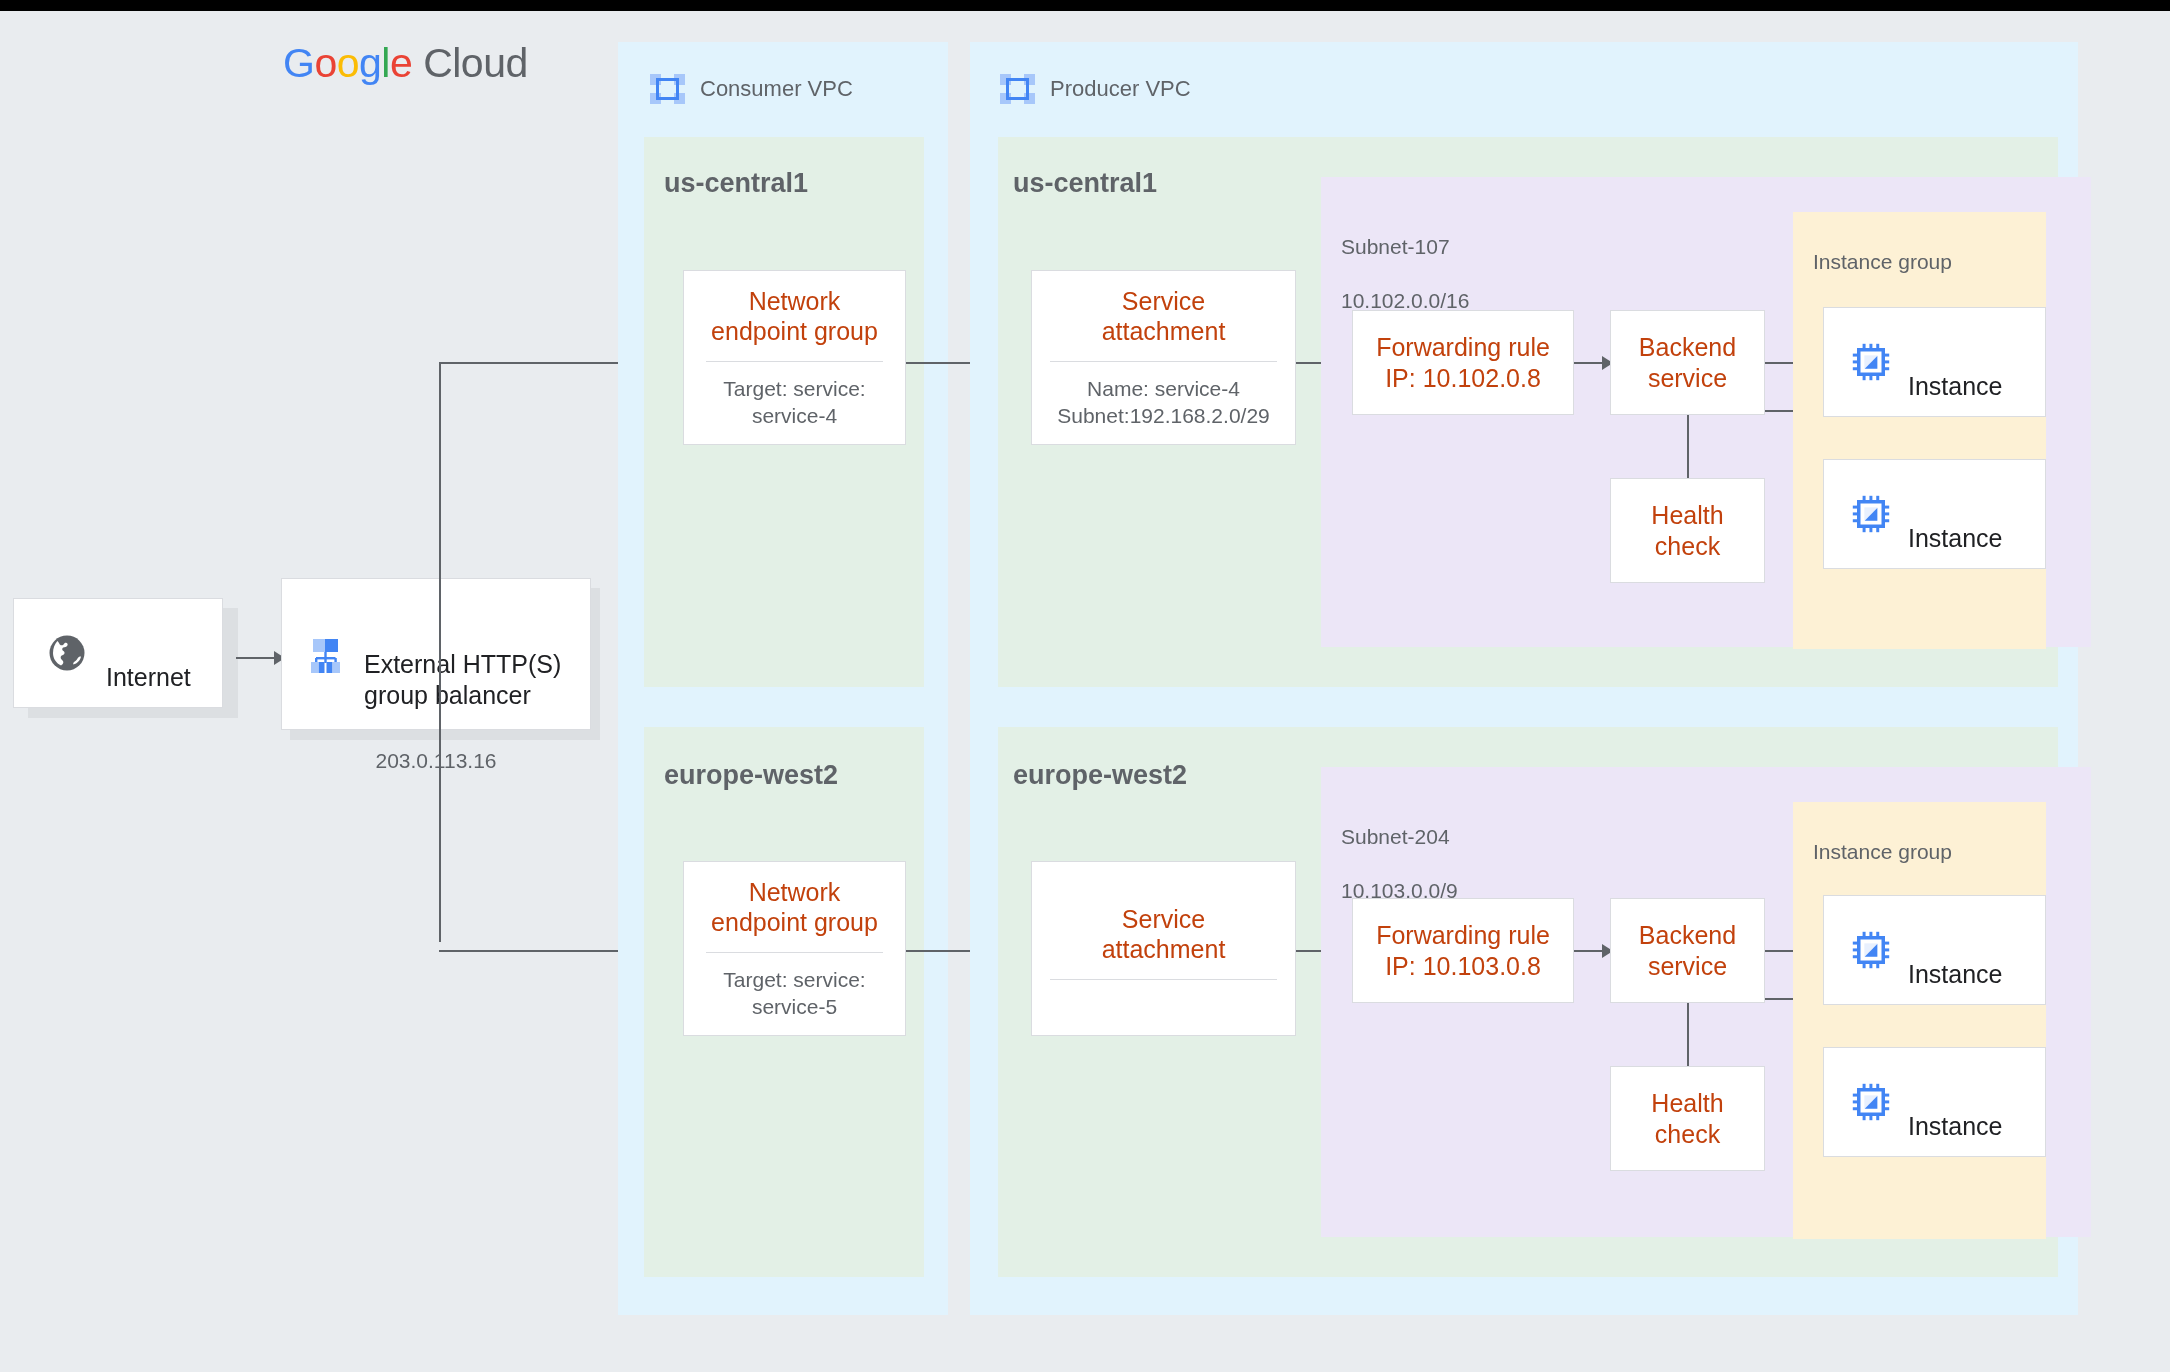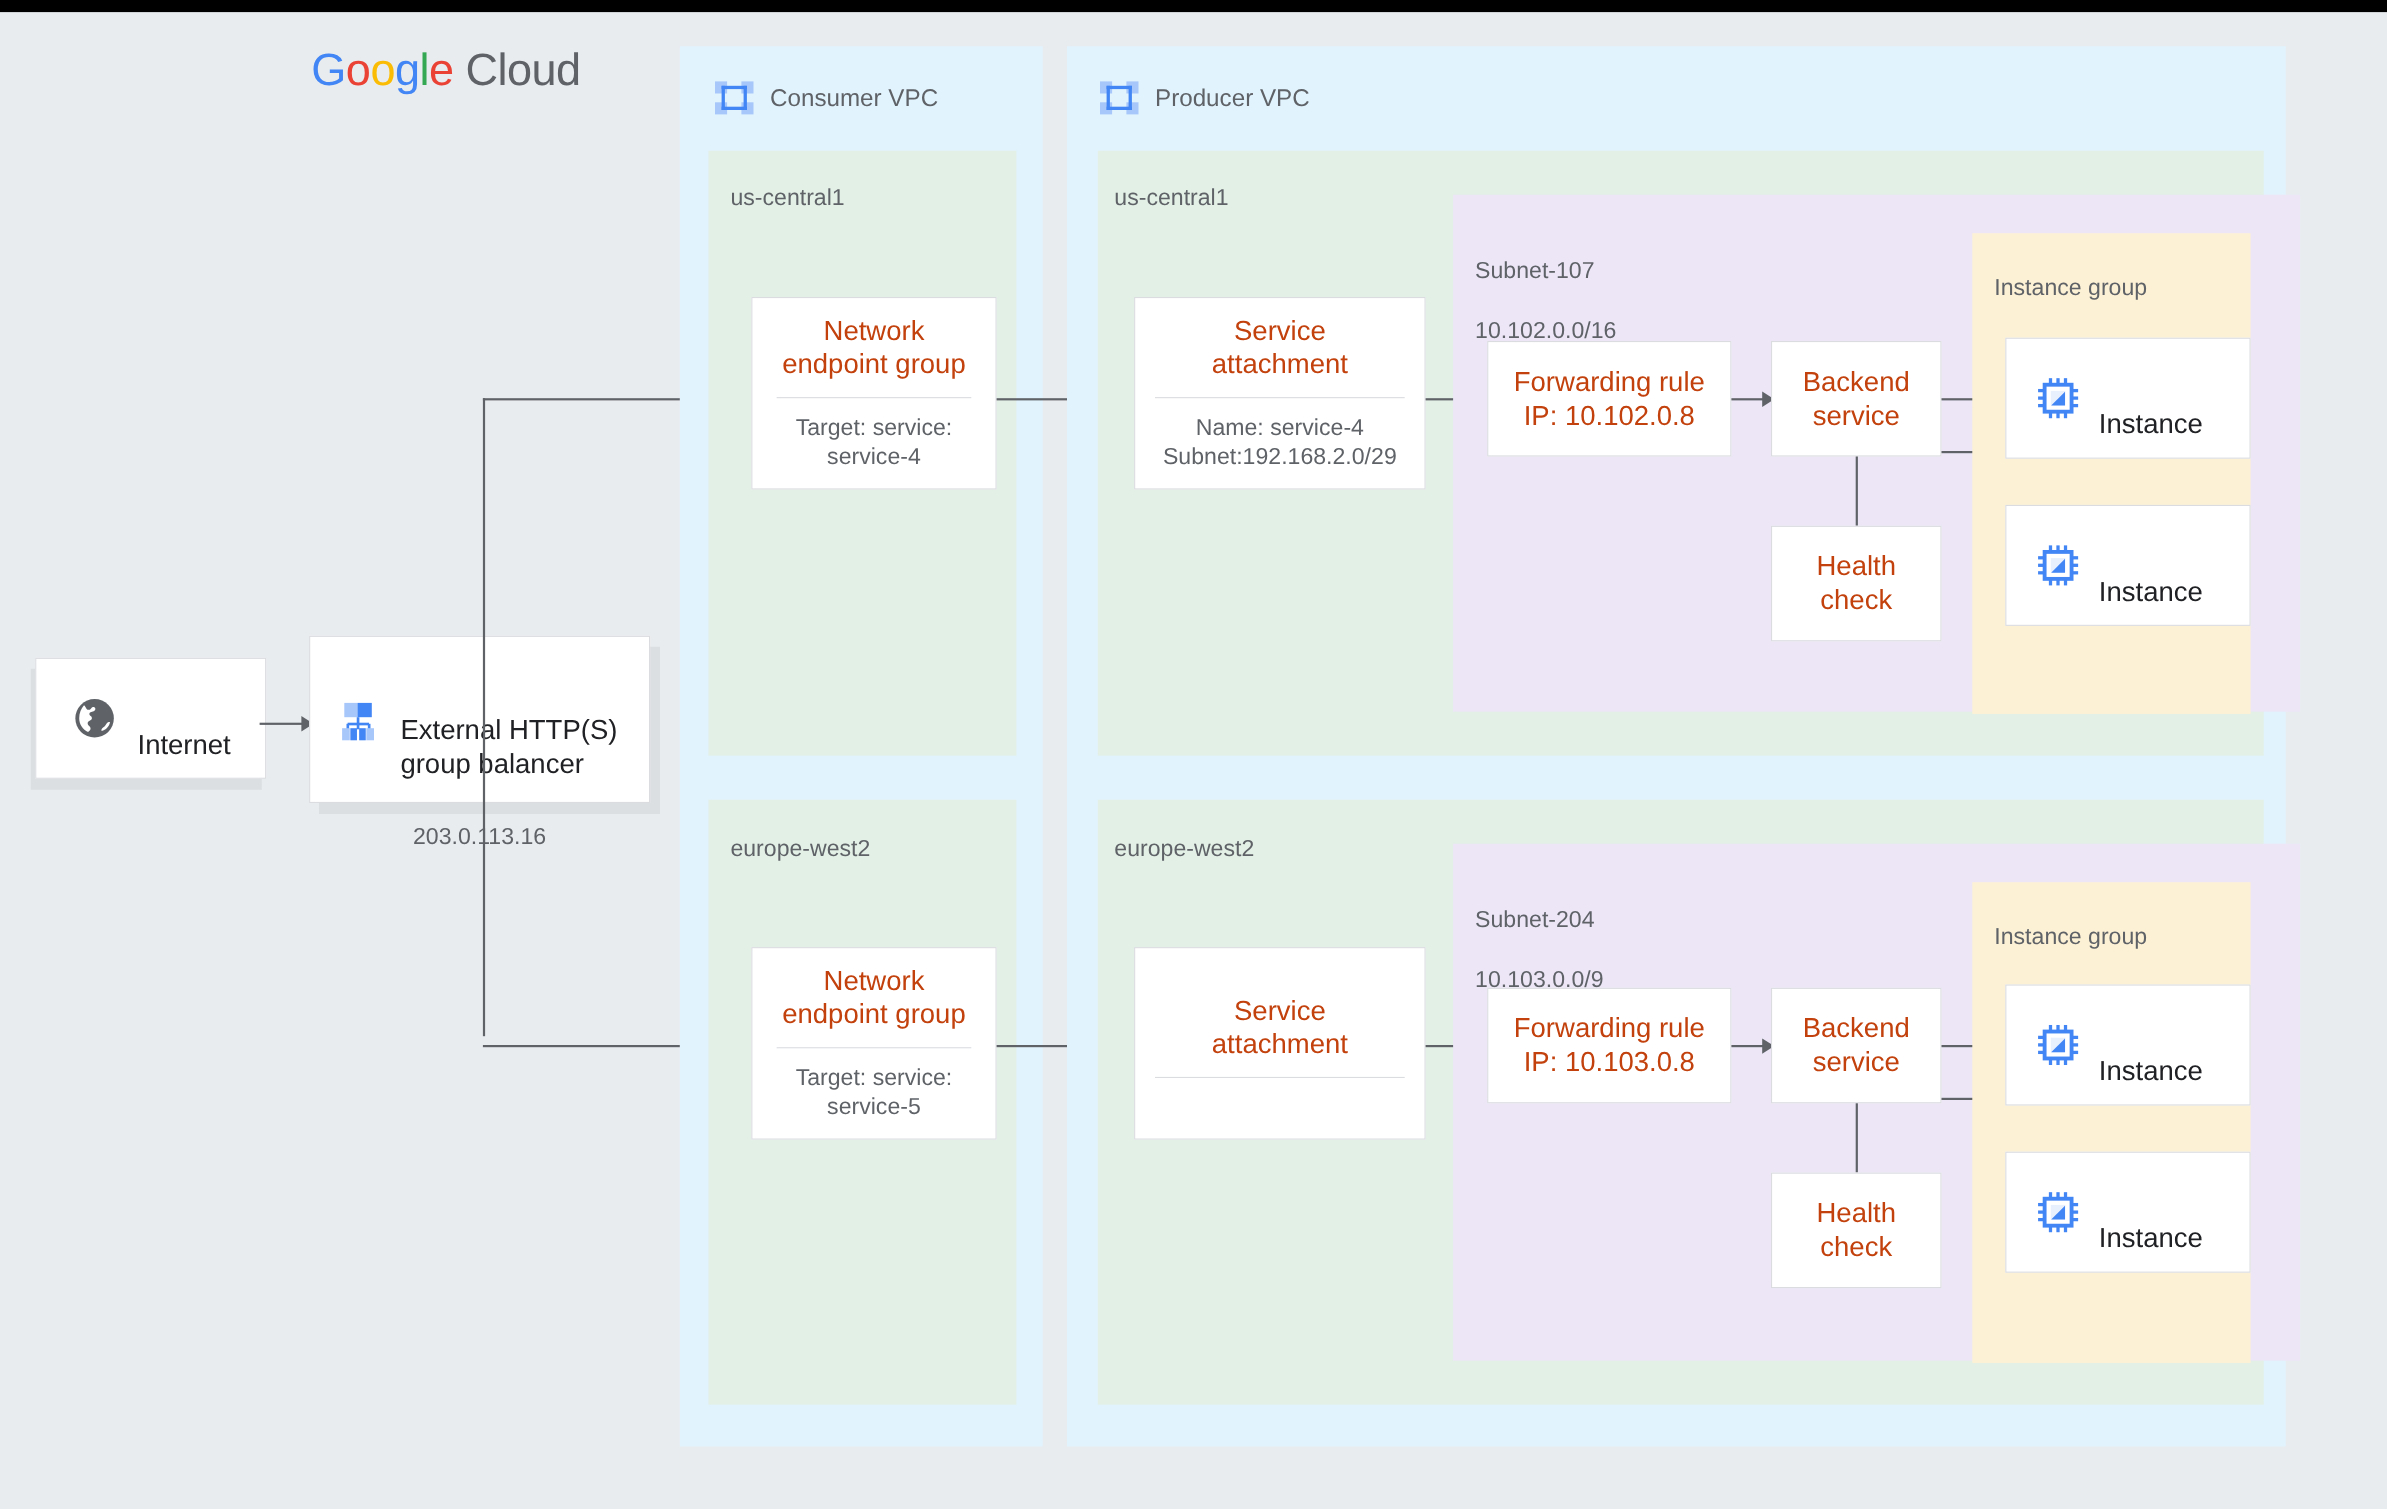--- a/index.html
+++ b/index.html
@@ -13,21 +13,21 @@
   
   .logo{position:absolute;left:283px;top:40px;font-size:41px;letter-spacing:-.5px;
         font-family:"Liberation Sans","DejaVu Sans",sans-serif;white-space:nowrap;}
   .logo span{display:inline-block;}
 
   
   .vpc{position:absolute;background:#e1f3fd;}
   .vpc-head{position:absolute;display:flex;align-items:center;gap:14px;}
   .vpc-title{font-size:22px;color:#5f6368;white-space:nowrap;}
   .region{position:absolute;background:#e3f0e6;}
-  .region-label{position:absolute;font-size:21px;color:#5f6368;white-space:nowrap;}
+  .region-label{position:absolute;font-size:27px;color:#5f6368;white-space:nowrap;font-weight:bold;}
   .subnet{position:absolute;background:#ece6f7;}
   .subnet-label{position:absolute;font-size:21px;color:#5f6368;line-height:1.28;white-space:pre-line;}
   .igroup{position:absolute;background:#fdf1d5;}
   .igroup-label{position:absolute;font-size:21px;color:#5f6368;white-space:nowrap;}
 
   
   .card{position:absolute;background:#fff;border:1px solid #dadce0;box-sizing:border-box;
         display:flex;flex-direction:column;align-items:center;justify-content:center;}
   .card .title{font-size:25px;color:#c2410c;text-align:center;line-height:1.22;white-space:pre-line;}
   .card .divider{height:1px;background:#dadce0;margin:14px 0;}
@@ -50,21 +50,21 @@
 </head>
 <body>
 
 <div class="topbar"></div>
 
 <div class="logo">
   <span style="color:#4285f4">G</span><span style="color:#ea4335">o</span><span style="color:#fbbc05">o</span><span style="color:#4285f4">g</span><span style="color:#34a853">l</span><span style="color:#ea4335">e</span><span style="color:#5f6368">&nbsp;Cloud</span>
 </div>
 
 <div class="shadowbox" style="left:28px;top:608px;width:210px;height:110px;"></div>
-<div class="card row" style="left:32px;top:598px;width:210px;height:110px;padding-left:32px;">
+<div class="card row" style="left:13px;top:598px;width:210px;height:110px;padding-left:32px;">
   <span>
     <svg width="42" height="42" viewBox="0 0 24 24">
       <circle cx="12" cy="12" r="10" fill="#5f6368"></circle>
       <path d="M6.5 5.2c1.4 1.2 1.1 2.6 2.6 2.4 1.3-.2 1.1-1.6 2.4-1.5 1 .1 1.2 1.4.4 2-1 .8-2.4.3-2.6 1.6-.2 1.1 1.4 1.1 1.3 2.3-.1 1.5-2.3 1-2.2 2.7.1 1.3 1.5 1.3 1.5 2.6 0 .9-.7 1.4-1.3 1.8C5.9 18 4 15.2 4 12c0-2.7 1-5.1 2.5-6.8z" fill="#ffffff"></path>
       <path d="M15.6 18.6c-.3-1.1.6-1.6 1.4-2.2.9-.7 1.1-1.9 2-2.3.6-.3 1-.1 1-.1-.4 2.2-2.1 4-4.4 4.6z" fill="#ffffff"></path>
     </svg>
   </span>
   <span class="label">Internet</span>
 </div>
 

